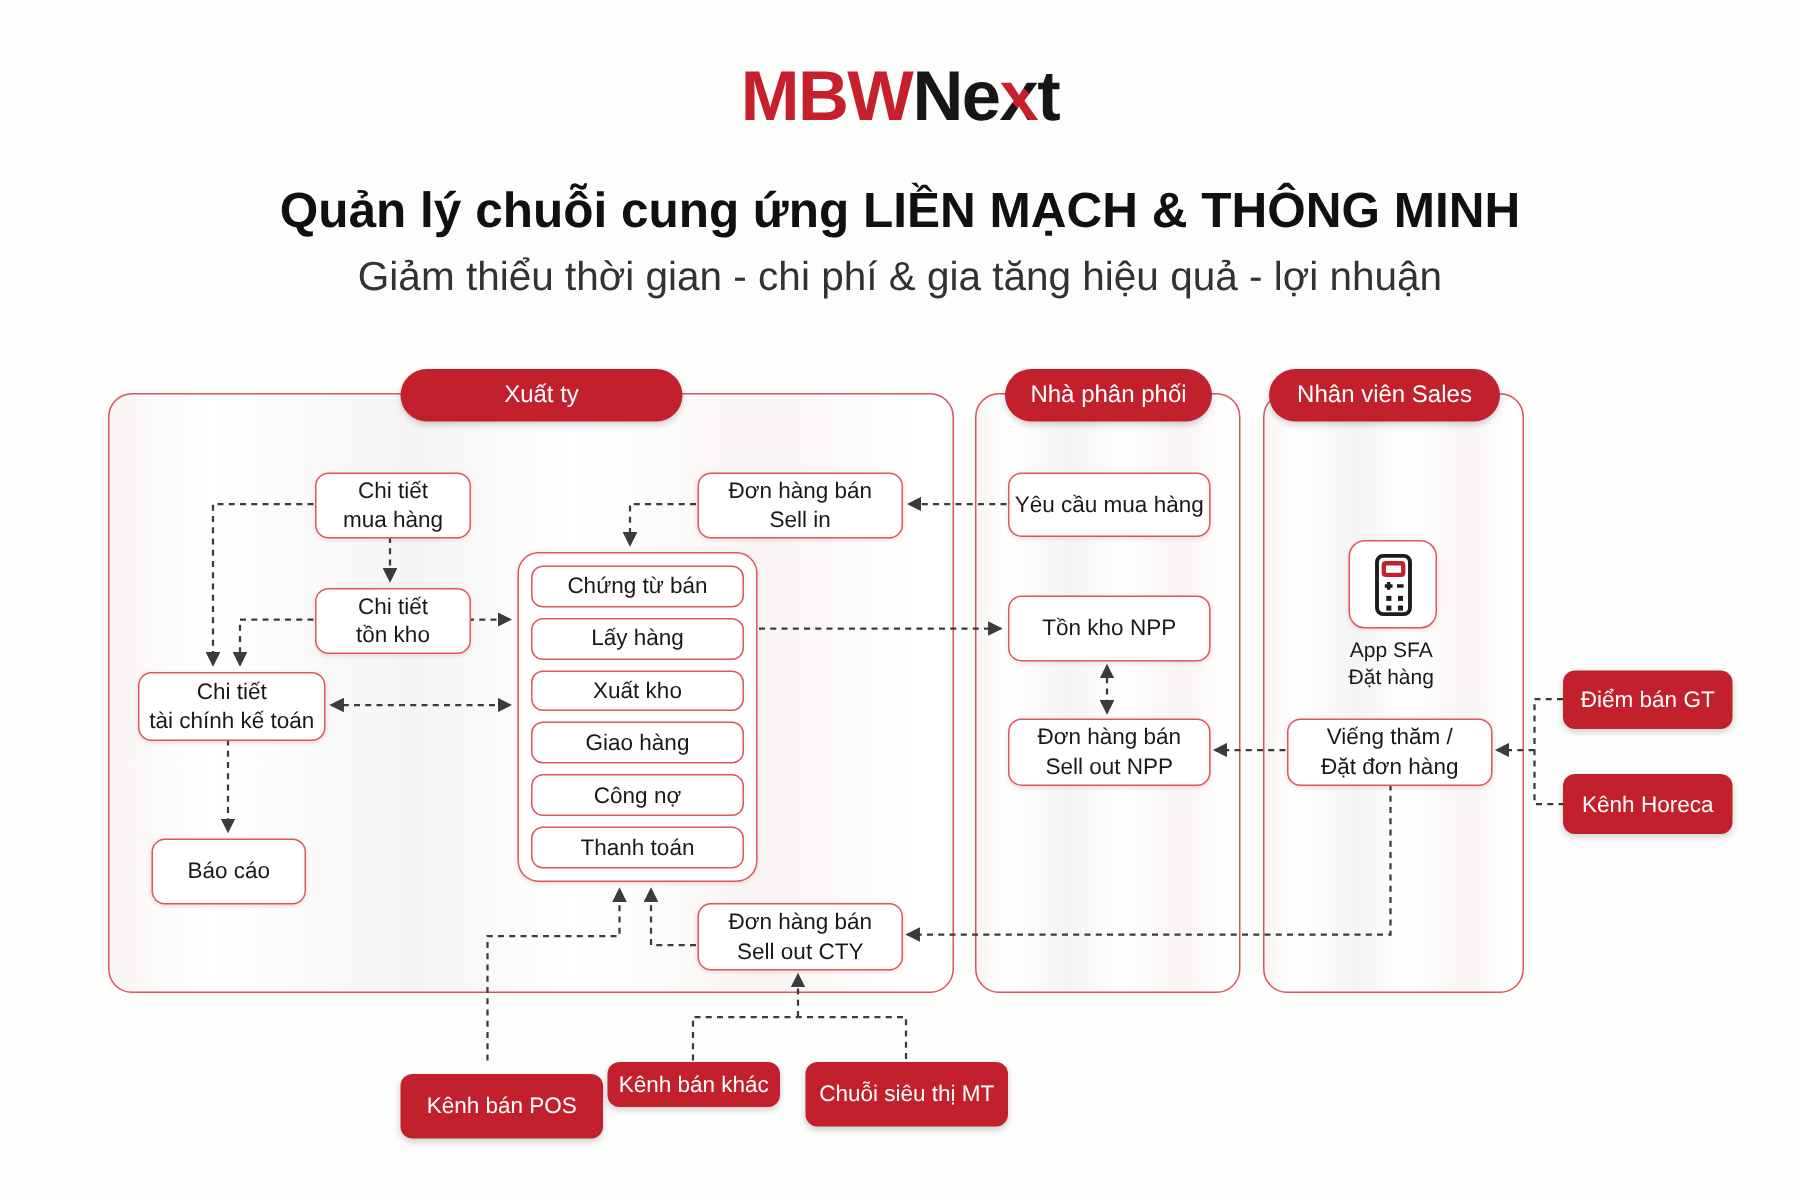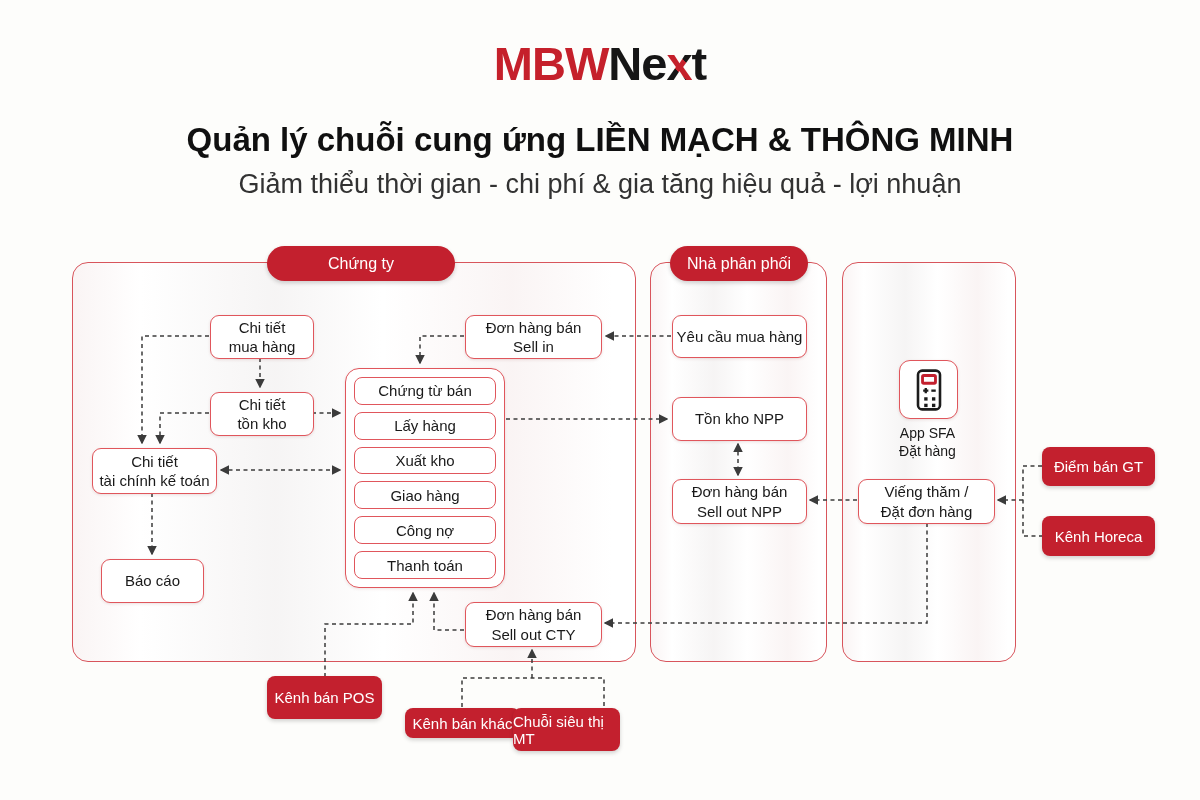--- a/index.html
+++ b/index.html
@@ -97,22 +97,23 @@
       <path d="M1042,466 H1023 V536 H1042"></path>
       <path d="M1023,500 H998" marker-end="url(#arw)"></path>
       <path d="M927,523 V623 H605" marker-end="url(#arw)"></path>
       <path d="M325,707 V624 H413 V593" marker-end="url(#arw)"></path>
       <path d="M464,630 H434 V593" marker-end="url(#arw)"></path>
       <path d="M462,707 V678 H604 V707"></path>
       <path d="M532,678 V650" marker-end="url(#arw)"></path>
     </g>
   </svg>
 
-  <div class="abs pill" style="left:267px;top:246px;width:188px;height:35px;">Chứng ty</div>
+  <div class="abs pill" style="left:267px;top:246px;width:188px;height:35px;">Xuất ty</div>
   <div class="abs pill" style="left:670px;top:246px;width:138px;height:35px;text-align:center;">Nhà phân phối</div>
+  <div class="abs pill" style="left:846px;top:246px;width:154px;height:35px;">Nhân viên Sales</div>
 
   <div class="abs wbox" style="left:210px;top:315px;width:102px;height:42px;">Chi tiết
 mua hàng</div>
   <div class="abs wbox" style="left:210px;top:392px;width:102px;height:42px;">Chi tiết
 tồn kho</div>
   <div class="abs wbox" style="left:92px;top:448px;width:123px;height:44px;">Chi tiết
 tài chính kế toán</div>
   <div class="abs wbox" style="left:101px;top:559px;width:101px;height:42px;">Báo cáo</div>
   <div class="abs wbox" style="left:465px;top:315px;width:135px;height:42px;">Đơn hàng bán
 Sell in</div>
@@ -146,17 +147,17 @@
     </svg>
   </div>
   <div class="abs applabel" style="left:869px;top:424px;width:117px;">App SFA
 Đặt hàng</div>
   <div class="abs wbox" style="left:858px;top:479px;width:135px;height:43px;">Viếng thăm /
 Đặt đơn hàng</div>
 
   <div class="abs rbox" style="left:1042px;top:447px;width:113px;height:39px;">Điểm bán GT</div>
   <div class="abs rbox" style="left:1042px;top:516px;width:113px;height:40px;">Kênh Horeca</div>
 
-  <div class="abs rbox" style="left:267px;top:676px;width:115px;height:43px;">Kênh bán POS</div>
+  <div class="abs rbox" style="left:267px;top:716px;width:135px;height:43px;">Kênh bán POS</div>
   <div class="abs rbox" style="left:405px;top:708px;width:115px;height:30px;">Kênh bán khác</div>
-  <div class="abs rbox" style="left:513px;top:708px;width:107px;height:43px;">Chuỗi siêu thị MT</div>
+  <div class="abs rbox" style="left:537px;top:708px;width:135px;height:43px;">Chuỗi siêu thị MT</div>
 
 </div>
 
 </body></html>

